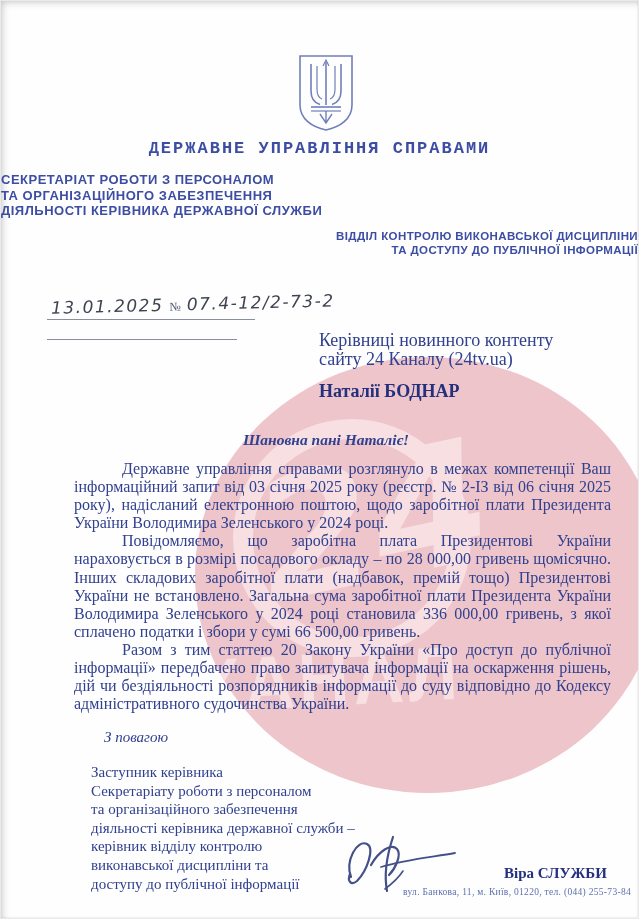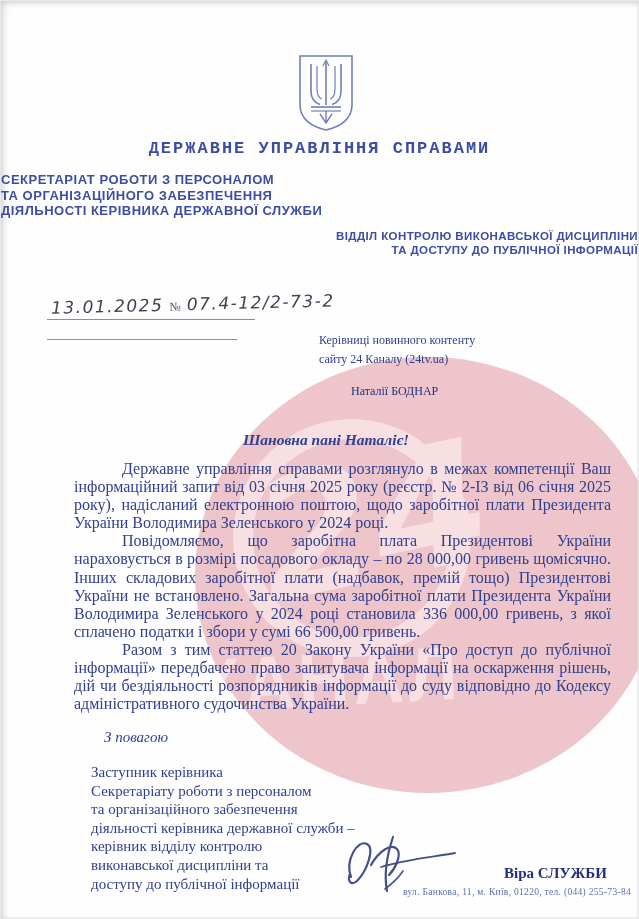--- a/index.html
+++ b/index.html
@@ -86,24 +86,24 @@
   }
   .no-sign{
     font-family:"Liberation Serif", serif;
     font-size:12px;color:#4a5270;padding:0 2px;
   }
   .ref-line1{position:absolute;left:46px;top:318px;width:208px;border-top:1.2px solid #8a8f9e;}
   .ref-line2{position:absolute;left:46px;top:338px;width:190px;border-top:1.2px solid #8a8f9e;}
   
   .addressee{
     position:absolute;left:318px;top:330px;
-    font-size:12px;line-height:19px;
-    color:var(--body-navy);
-  }
-  .addr-name{font-weight:normal;margin-top:13px;color:#23307d;margin-left:32px;}
+    font-size:18px;line-height:19px;
+    color:var(--body-navy);
+  }
+  .addr-name{font-weight:bold;margin-top:13px;color:#23307d;}
   
   .salutation{
     position:absolute;top:430px;left:57px;width:536px;
     text-align:center;
     font-weight:bold;font-style:italic;font-size:15.5px;
     color:var(--body-navy);
   }
   .body-text{
     position:absolute;top:459px;left:73px;width:537px;
     font-size:16px;line-height:18.1px;

